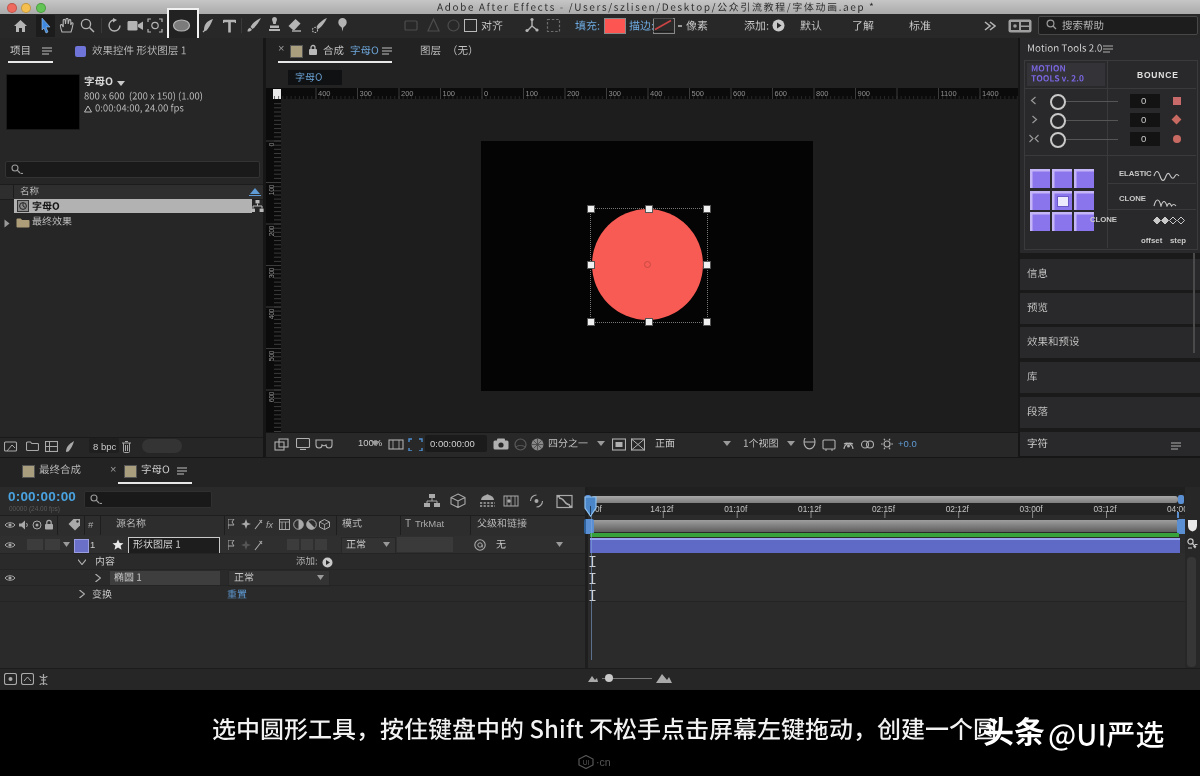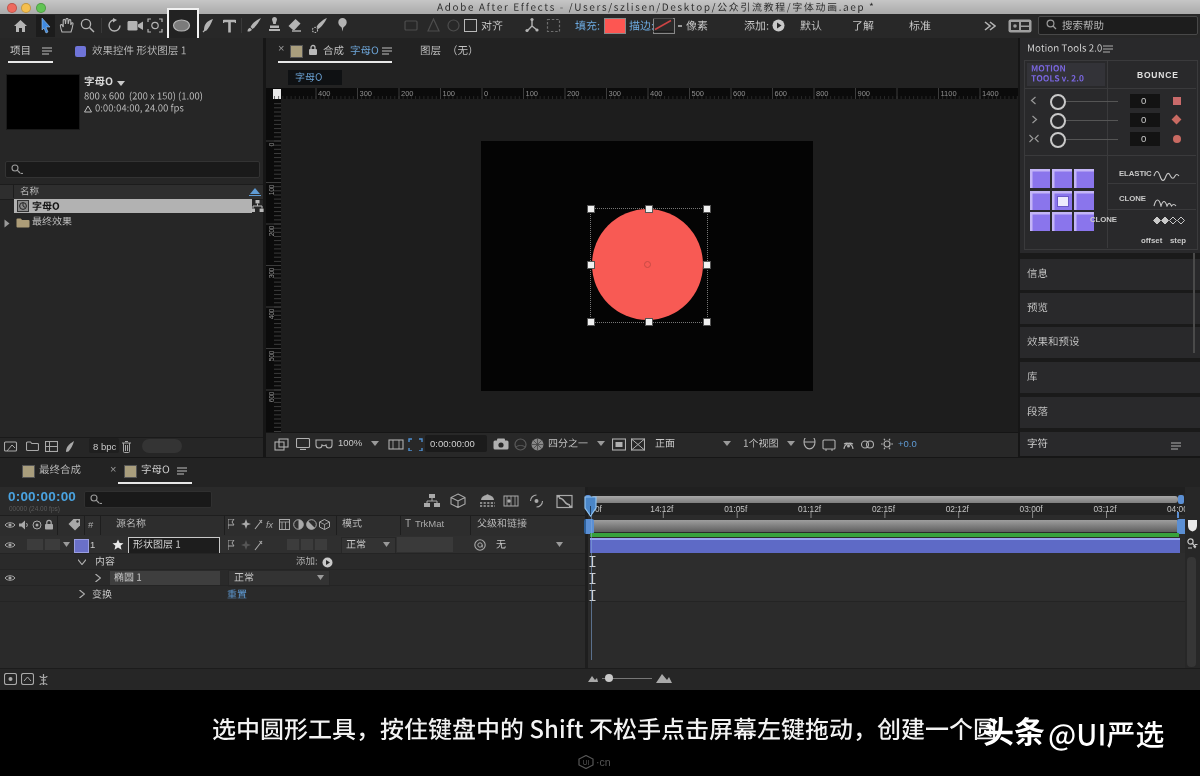--- a/index.html
+++ b/index.html
@@ -598,21 +598,21 @@
       <rect x="1" y="4" width="9" height="8" fill="none" stroke="#b0b0b0" stroke-width="1.1"></rect>
       <rect x="5" y="1" width="9" height="8" fill="none" stroke="#b0b0b0" stroke-width="1.1"></rect>
     </svg>
     <svg style="position:absolute;left:296px;top:438px;" width="15" height="12" viewBox="0 0 15 12">
       <rect x="0.5" y="0.5" width="13" height="9" rx="1" fill="none" stroke="#b0b0b0" stroke-width="1.1"></rect>
       <path d="M4 11.5 H10" stroke="#b0b0b0" stroke-width="1.2"></path>
     </svg>
     <svg style="position:absolute;left:315px;top:439px;" width="19" height="11" viewBox="0 0 19 11">
       <path d="M1 1 H17 V6 a3 3 0 0 1 -6 0 a3.5 3.5 0 0 1 -4 0 a3 3 0 0 1 -6 0 Z" fill="none" stroke="#b0b0b0" stroke-width="1.1"></path>
     </svg>
-    <div style="position:absolute;left:338px;top:437px;font:normal 9.5px 'Liberation Sans',sans-serif;color:#c9c9c9;white-space:pre;">100%</div>
+    <div style="position:absolute;left:358px;top:437px;font:normal 9.5px 'Liberation Sans',sans-serif;color:#c9c9c9;white-space:pre;">100%</div>
     <svg style="position:absolute;left:371px;top:441px;" width="8" height="5" viewBox="0 0 8 5">
       <path d="M0 0 L4 5 L8 0" fill="#9a9a9a"></path>
     </svg>
     <svg style="position:absolute;left:388px;top:438px;" width="16" height="13" viewBox="0 0 16 13">
       <rect x="1" y="2" width="14" height="9" fill="none" stroke="#b0b0b0" stroke-width="1.1"></rect>
       <path d="M5 2 V11 M11 2 V11" stroke="#b0b0b0" stroke-width="0.8"></path>
     </svg>
     <svg style="position:absolute;left:408px;top:438px;" width="15" height="13" viewBox="0 0 15 13">
       <g stroke="#4e8fd0" stroke-width="1.4" fill="none">
         <path d="M1 4 V1 H4 M11 1 H14 V4 M14 10 V13 H11 M4 13 H1 V10"></path>
@@ -1002,21 +1002,21 @@
     <div style="position:absolute;left:0px;top:585px;width:585px;height:1px;background:#242424;"></div>
     <div style="position:absolute;left:0px;top:601px;width:585px;height:1px;background:#242424;"></div>
     <div style="position:absolute;left:588px;top:487px;width:597px;height:203px;background:#2b2b2b;"></div>
     <div style="position:absolute;left:585px;top:487px;width:3px;height:203px;background:#1e1e1e;"></div>
     <div style="position:absolute;left:588px;top:487px;width:597px;height:7px;background:#202020;"></div>
     <div style="position:absolute;left:588px;top:494px;width:597px;height:21px;background:#232323;"></div>
     <div style="position:absolute;left:591px;top:496px;width:587px;height:7px;background:linear-gradient(#a8a8a8,#7e7e7e);border-radius:3px;"></div>
     <div style="position:absolute;left:585px;top:495px;width:6px;height:9px;background:#5b8fd4;border-radius:2px;"></div>
     <div style="position:absolute;left:1178px;top:495px;width:6px;height:9px;background:#5b8fd4;border-radius:2px;"></div>
     <div style="position:absolute;left:650.3px;top:504px;font:normal 8.3px 'Liberation Sans',sans-serif;color:#c4c4c4;white-space:pre;">14:12f</div>
-    <div style="position:absolute;left:724.16px;top:504px;font:normal 8.3px 'Liberation Sans',sans-serif;color:#c4c4c4;white-space:pre;">01:05f</div>
+    <div style="position:absolute;left:724.16px;top:504px;font:normal 8.3px 'Liberation Sans',sans-serif;color:#c4c4c4;white-space:pre;">01:10f</div>
     <div style="position:absolute;left:798.02px;top:504px;font:normal 8.3px 'Liberation Sans',sans-serif;color:#c4c4c4;white-space:pre;">01:12f</div>
     <div style="position:absolute;left:871.8799999999999px;top:504px;font:normal 8.3px 'Liberation Sans',sans-serif;color:#c4c4c4;white-space:pre;">02:15f</div>
     <div style="position:absolute;left:945.74px;top:504px;font:normal 8.3px 'Liberation Sans',sans-serif;color:#c4c4c4;white-space:pre;">02:12f</div>
     <div style="position:absolute;left:1019.5999999999999px;top:504px;font:normal 8.3px 'Liberation Sans',sans-serif;color:#c4c4c4;white-space:pre;">03:00f</div>
     <div style="position:absolute;left:1093.46px;top:504px;font:normal 8.3px 'Liberation Sans',sans-serif;color:#c4c4c4;white-space:pre;">03:12f</div>
     <div style="position:absolute;left:1167px;top:504px;font:normal 8.3px 'Liberation Sans',sans-serif;color:#c4c4c4;white-space:pre;">04:00</div>
     <div style="position:absolute;left:595px;top:504px;font:normal 8.3px 'Liberation Sans',sans-serif;color:#c4c4c4;white-space:pre;">0f</div>
     <svg style="position:absolute;left:588px;top:487px;" width="597" height="32" viewBox="0 0 597 32">
       <path d="M75.3 25 V31" stroke="#888" stroke-width="1"></path>
       <path d="M149.2 25 V31" stroke="#888" stroke-width="1"></path>

